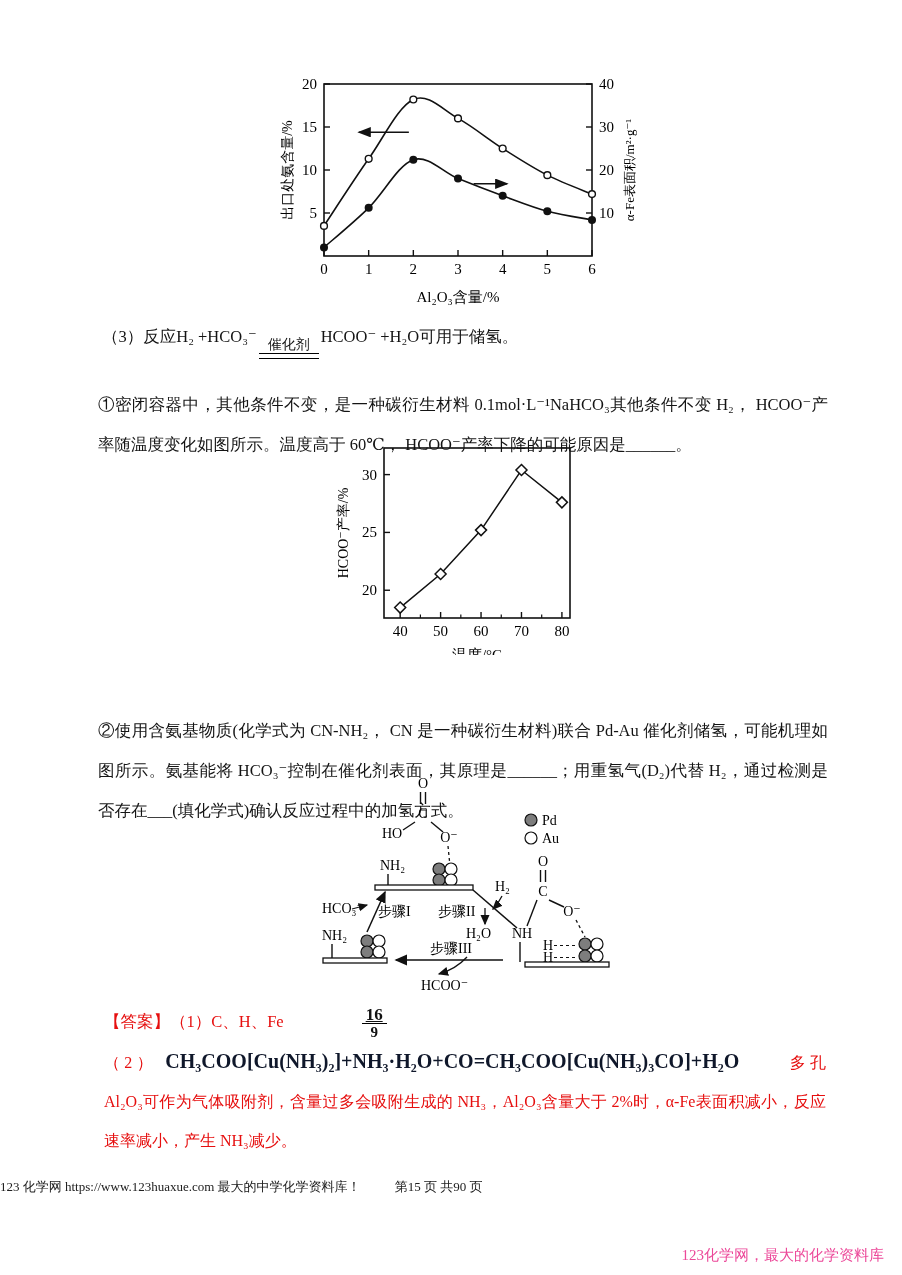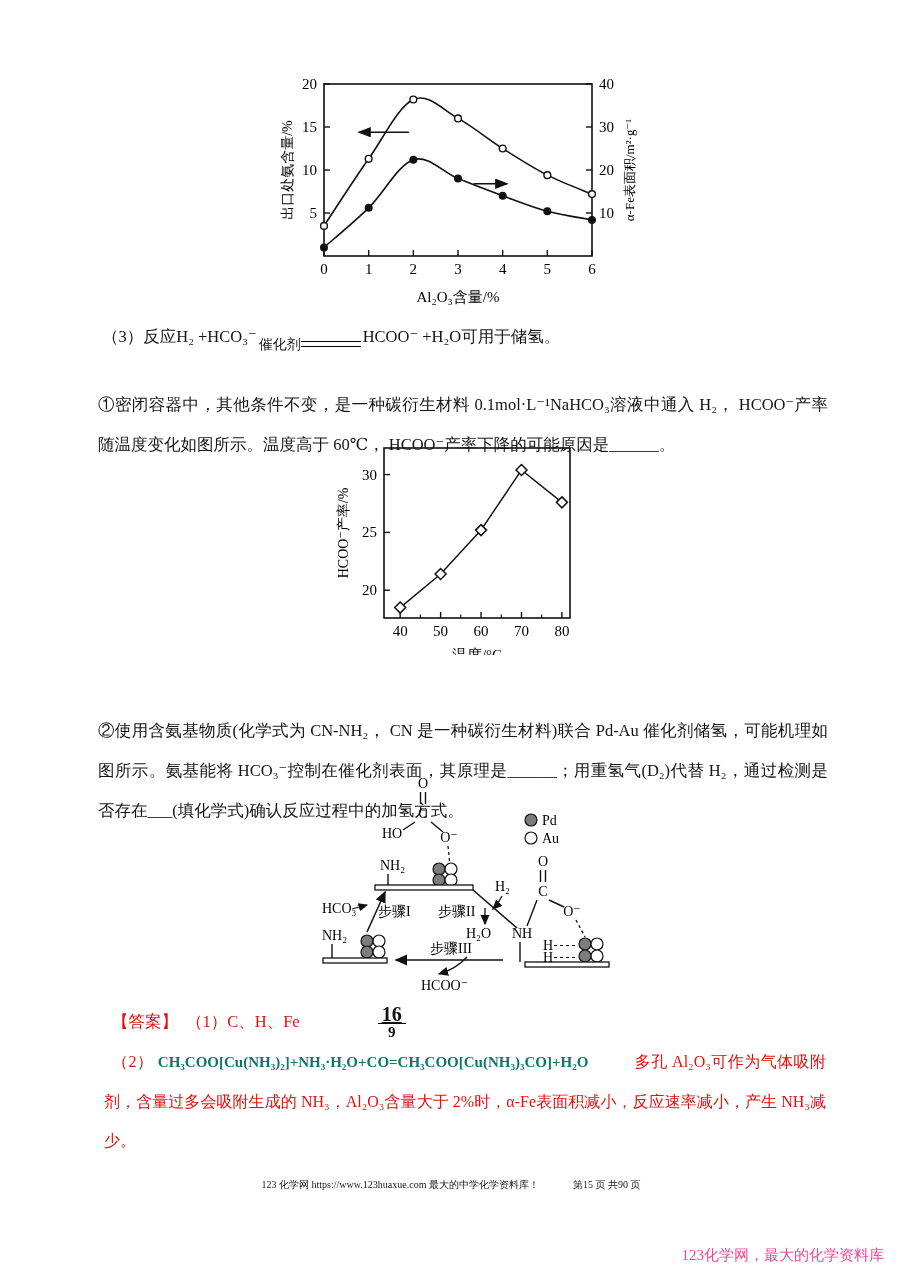--- a/index.html
+++ b/index.html
@@ -4,34 +4,34 @@
 <style>
   html,body{margin:0;padding:0;}
   body{
     width:902px;height:1275px;position:relative;background:#ffffff;
     font-family:"Liberation Serif","DejaVu Serif",serif;color:#111;
     overflow:hidden;
   }
   .abs{position:absolute;}
   .para{font-size:16.5px;line-height:40px;color:#141414;text-align:justify;}
   .b{font-weight:400;}
-  .red{color:#e60f0f;margin-left:8px;}
+  .red{color:#e60f0f;}
   
-  .eqwrap{display:inline-flex;flex-direction:row;align-items:center;vertical-align:-7px;margin:0 2px;}
+  .eqwrap{display:inline-flex;flex-direction:column;align-items:center;vertical-align:-7px;margin:0 2px;}
   .cat{font-size:14px;line-height:17px;font-weight:400;}
   .dbl{width:60px;height:4px;border-top:1.6px solid #000;border-bottom:1.6px solid #000;}
   
   .frac{display:inline-block;text-align:center;vertical-align:middle;font-weight:700;color:#111;margin-left:78px;}
-  .frac .num{display:block;border-bottom:1.6px solid #000;padding:0 4px;line-height:17px;font-size:20px;text-decoration:underline;}
+  .frac .num{display:block;border-bottom:1.6px solid #000;padding:0 4px;line-height:17px;font-size:17px;text-decoration:underline;}
   .frac .den{display:block;line-height:17px;font-size:15px;}
   .ans-line1{font-size:16.5px;}
   .ans-para{font-size:16px;line-height:39px;text-align:justify;}
-  .eq-black{color:#0f766e;font-weight:700;font-size:15px;}
+  .eq-black{color:#0f172a;font-weight:700;font-size:20px;}
   .gap-left{margin-left:46px;}
-  .footer{width:100%;text-align:center;font-size:10px;color:#202020;}
+  .footer{width:100%;font-size:13px;color:#202020;}
   .footer .pgap{margin-left:34px;}
   .watermark{color:#ec4899;font-size:15px;}
   svg text{font-family:"Liberation Serif","DejaVu Serif",serif;}
 </style>
 </head>
 <body>
 
 <div class="abs" style="left:278px;top:70px;">
   <svg id="chart1" width="372" height="242">
       <defs>
@@ -95,21 +95,21 @@
 </div>
 
 <p class="abs para" style="left:102px;top:300px;width:724px;">
   <span>（3）反应</span><span class="b">H₂ +HCO₃⁻</span><span class="eqwrap">
       <span class="cat">催化剂</span>
       <span class="dbl"></span>
     </span><span class="b">HCOO⁻ +H₂O</span><span>可用于储氢。</span>
 </p>
 
 <p class="abs para" style="left:98px;top:368px;width:730px;">
-  <span>①密闭容器中，其他条件不变，是一种碳衍生材料 </span><span class="b">0.1mol·L⁻¹NaHCO₃</span><span>溶液中通入 </span><span class="b">H₂</span><span>， </span><span class="b">HCOO⁻</span><span>产率随温度变化如图所示。温度高于 </span><span class="b">60℃</span><span>， </span><span class="b">HCOO⁻</span><span>产率下降的可能原因是______。</span>
+  <span>①密闭容器中，其他条件不变，是一种碳衍生材料 </span><span class="b">0.1mol·L⁻¹NaHCO₃</span><span>其他条件不变 </span><span class="b">H₂</span><span>， </span><span class="b">HCOO⁻</span><span>产率随温度变化如图所示。温度高于 </span><span class="b">60℃</span><span>， </span><span class="b">HCOO⁻</span><span>产率下降的可能原因是______。</span>
 </p>
 
 <div class="abs" style="left:330px;top:440px;">
   <svg id="chart2" width="302" height="215">
       <rect x="54" y="8" width="186" height="170" fill="none" stroke="#111" stroke-width="1.6"></rect>
       <line x1="54" y1="150.24489795918367" x2="60" y2="150.24489795918367" stroke="#111" stroke-width="1.4"></line>
       <text x="47" y="155.24489795918367" text-anchor="end" font-size="15">20</text>
       <line x1="54" y1="92.421768707483" x2="60" y2="92.421768707483" stroke="#111" stroke-width="1.4"></line>
       <text x="47" y="97.421768707483" text-anchor="end" font-size="15">25</text>
       <line x1="54" y1="34.59863945578229" x2="60" y2="34.59863945578229" stroke="#111" stroke-width="1.4"></line>

